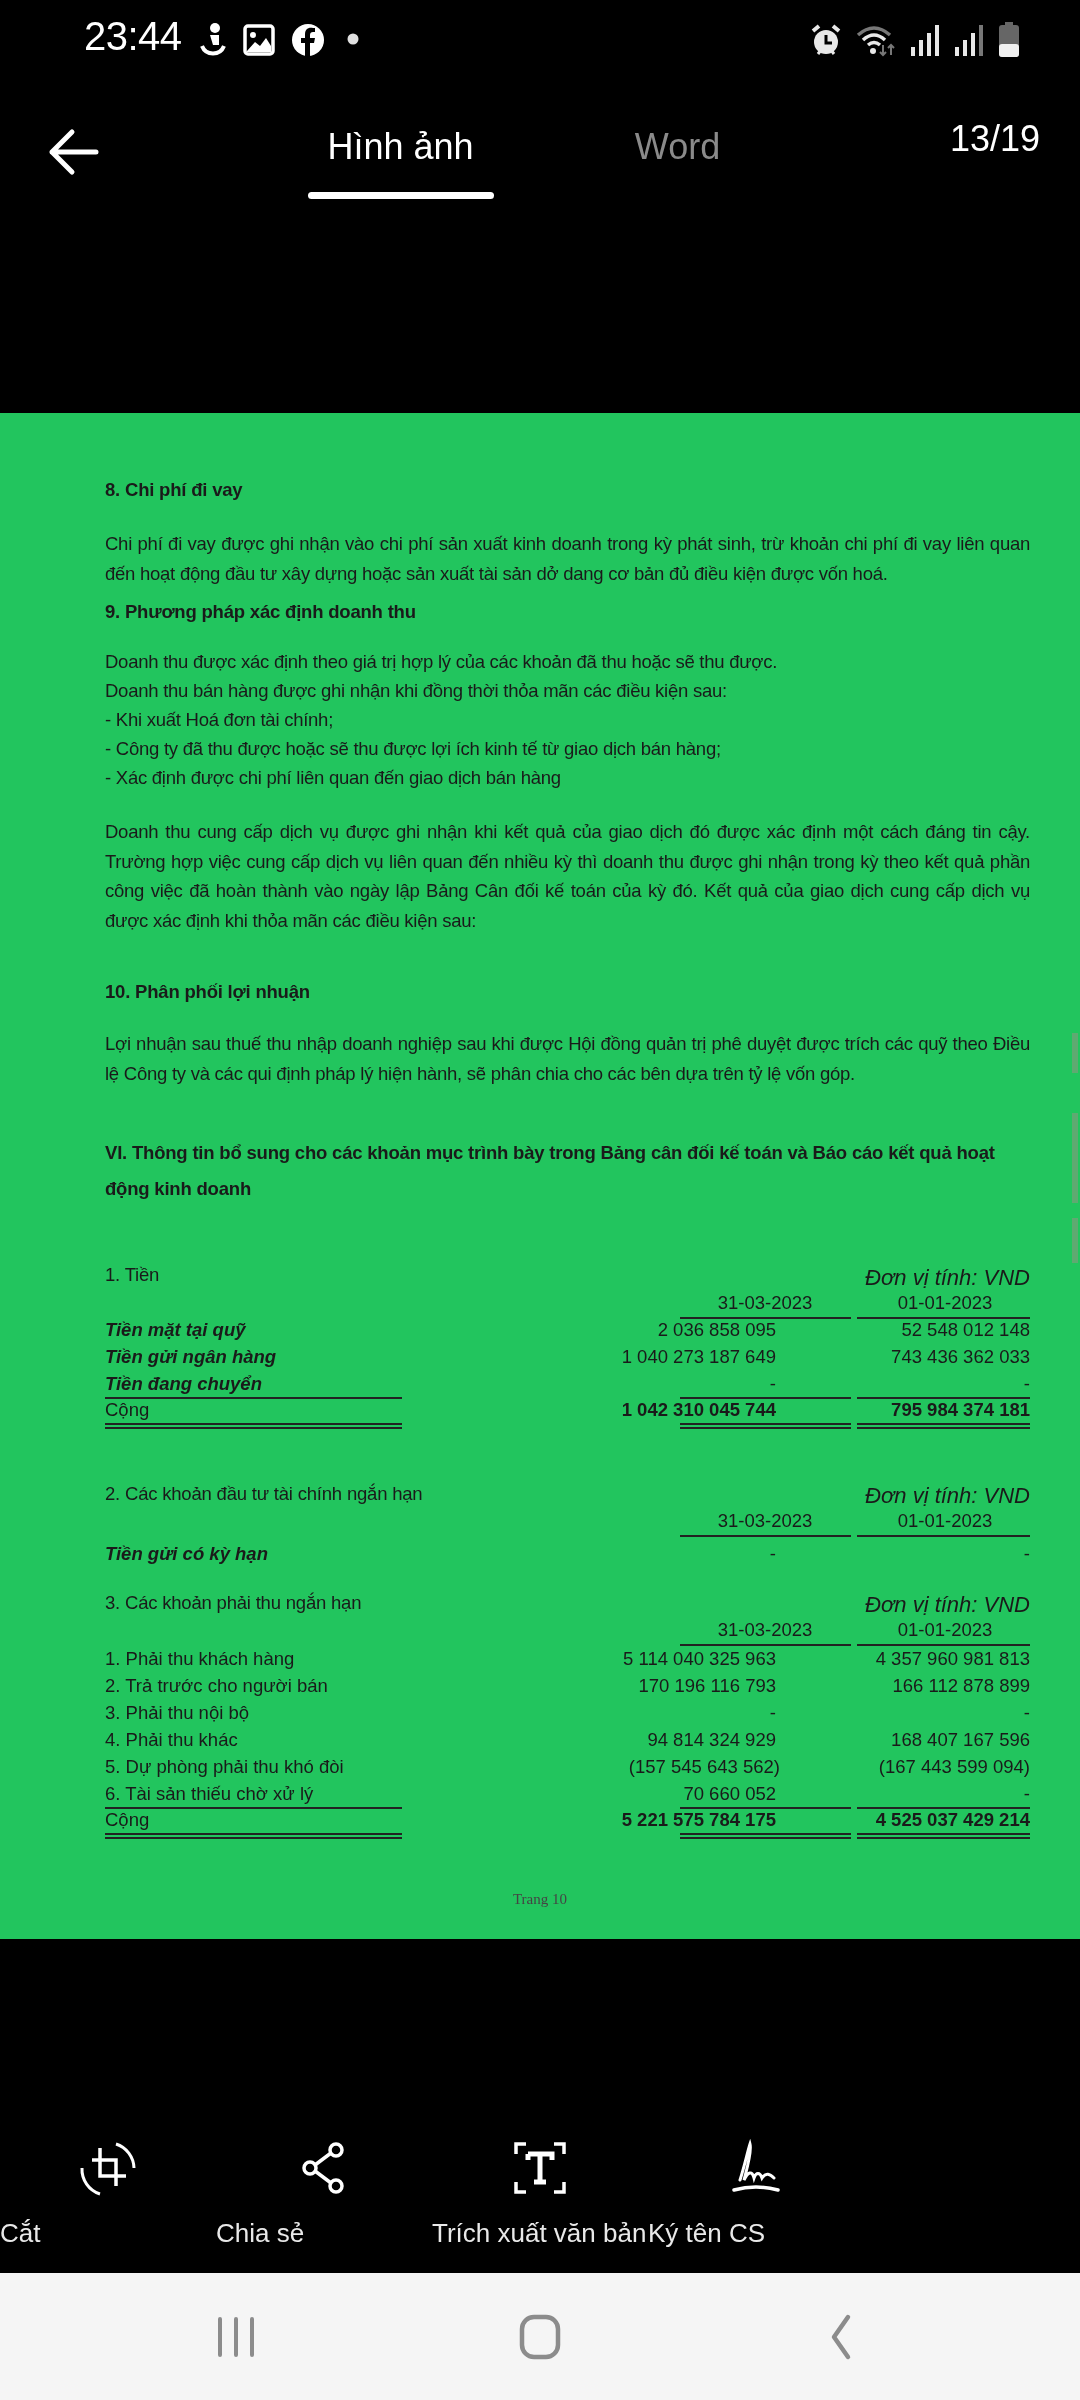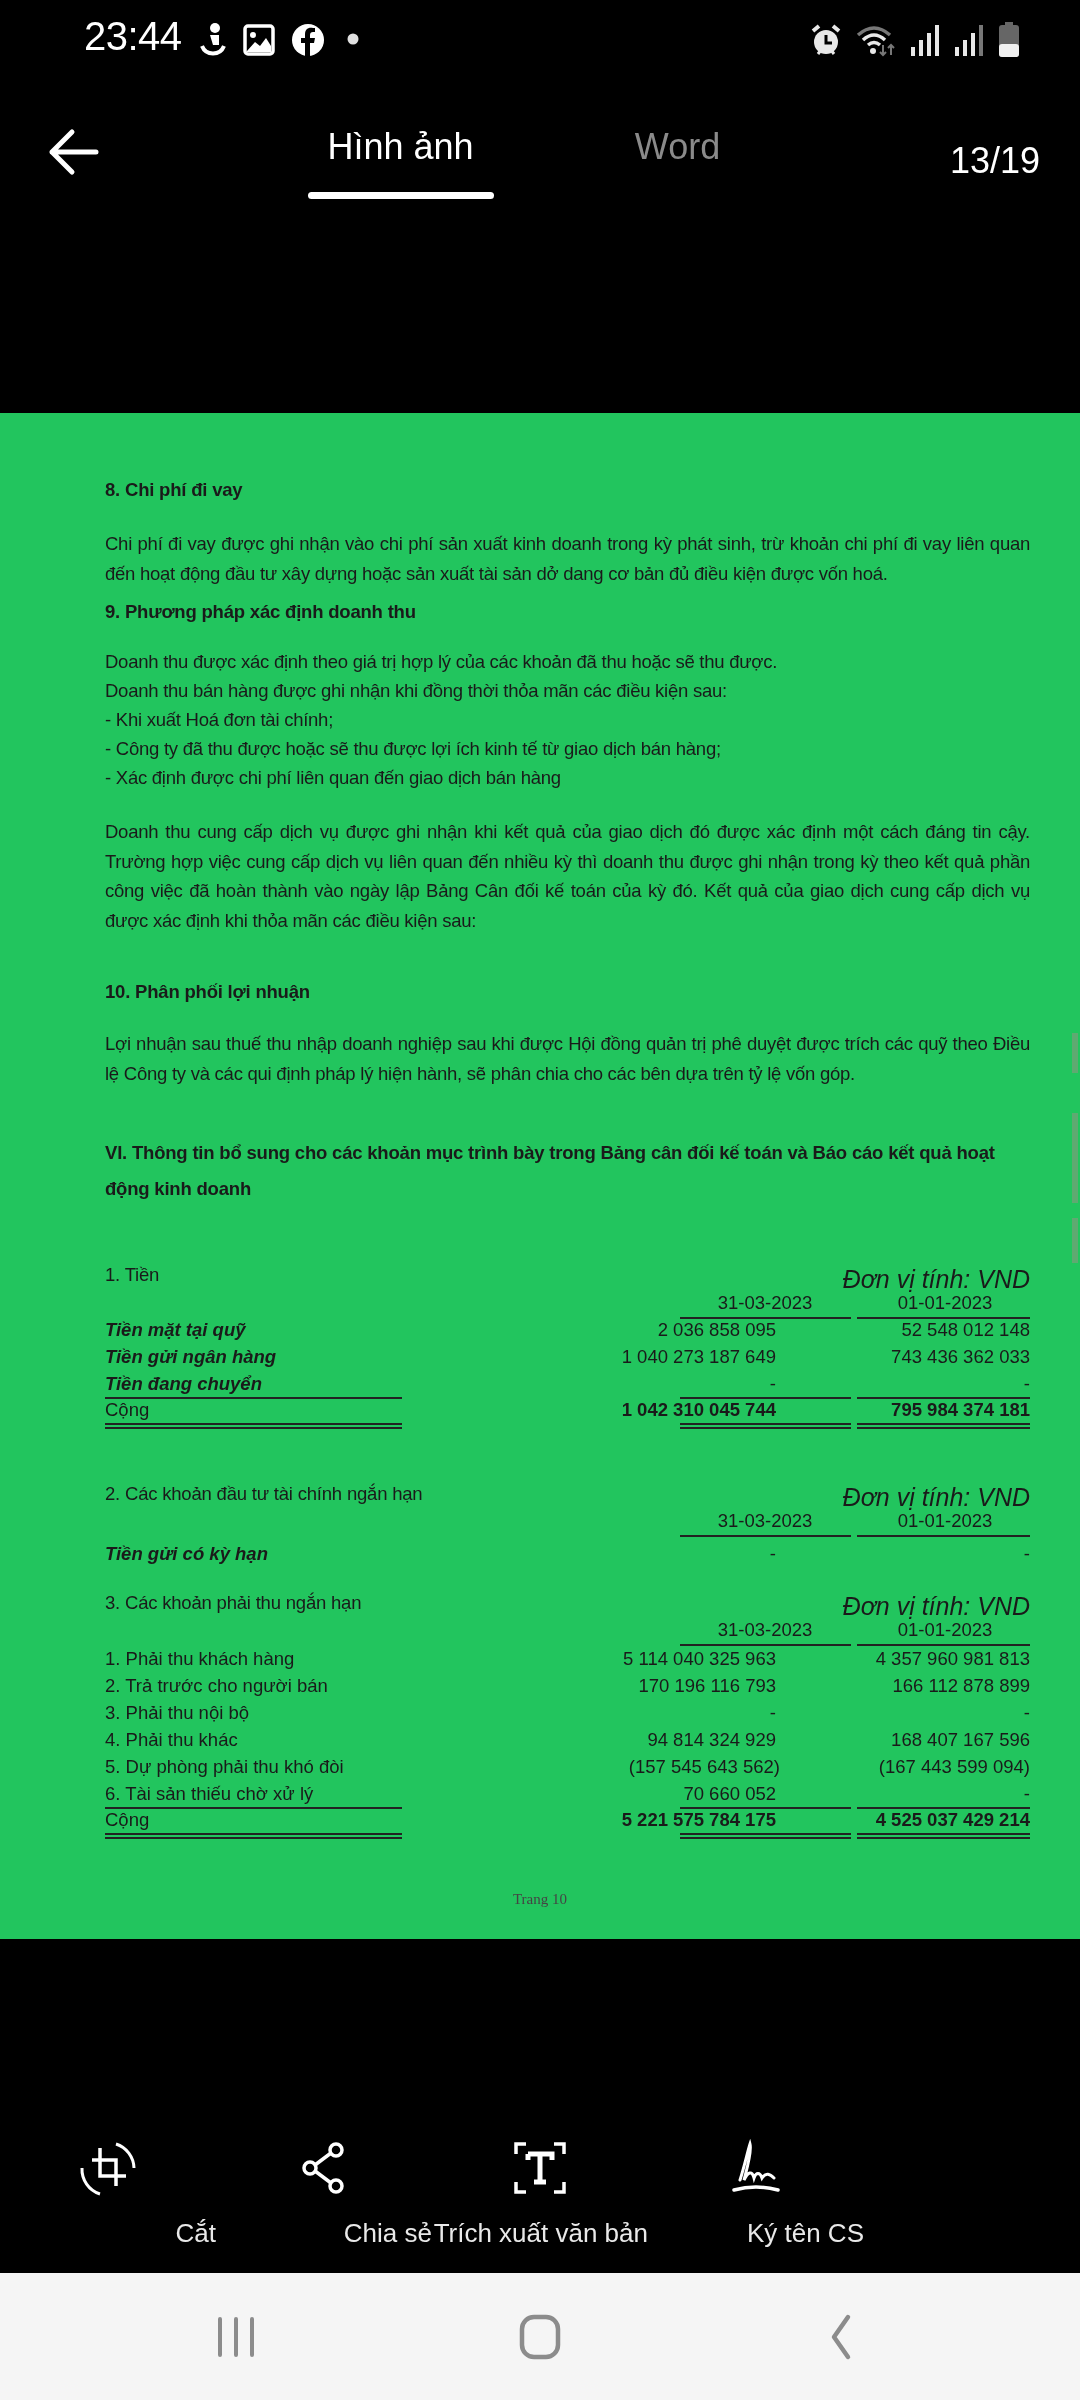--- a/index.html
+++ b/index.html
@@ -12,49 +12,49 @@
   .sb-icon { position: absolute; top: 22px; height: 36px; }
   .sb-right { position: absolute; right: 60px; top: 20px; height: 40px; display: flex; align-items: center; gap: 14px; }
 
   
   .header { position: absolute; top: 100px; left: 0; width: 1080px; height: 110px; padding-left: 40px; }
   .back-btn { position: absolute; left: 44px; top: 22px; width: 60px; height: 60px; }
   .tab { position: absolute; top: 26px; font-size: 36px; }
   .tab-images { left: 308px; width: 185px; text-align: center; color: #fff; }
   .tab-word { left: 620px; width: 115px; text-align: center; color: #8a8a8a; }
   .tab-underline { position: absolute; left: 308px; top: 92px; width: 186px; height: 7px; border-radius: 4px; background: #fff; }
-  .page-counter { position: absolute; right: 40px; top: 40px; font-size: 36px; color: #fff; }
+  .page-counter { position: absolute; right: 40px; top: 18px; font-size: 36px; color: #fff; }
 
   
   .doc-page { position: absolute; top: 413px; left: 0; width: 1080px; height: 1526px; background: #22c55e; color: #1a1a1a; font-family: "Liberation Sans", sans-serif; }
   .doc-inner { position: absolute; left: 105px; width: 925px; top: 0; }
   .abs { position: absolute; left: 0; }
   .h { font-weight: bold; font-size: 18.5px; letter-spacing: -0.2px; }
   .p { font-size: 18.5px; line-height: 29.5px; letter-spacing: -0.25px; text-align: justify; width: 925px; }
   .p-line { font-size: 18.5px; line-height: 29.5px; letter-spacing: -0.25px; }
-  .unit { position: absolute; right: 0; font-style: italic; font-size: 25px; }
+  .unit { position: absolute; right: 0; font-style: italic; font-size: 22px; }
 
   .tbl-row { position: absolute; left: 0; width: 925px; height: 27px; font-size: 18.5px; }
   .tbl-row .lbl { position: absolute; left: 0; top: 0; }
   .tbl-row .lbl.italic { font-style: italic; font-weight: bold; }
   .tbl-row .c1 { position: absolute; right: 254px; top: 0; text-align: right; width: 170px; }
   .tbl-row .c2 { position: absolute; right: 0; top: 0; text-align: right; width: 170px; }
   .tbl-row.total { font-weight: bold; }
   .tbl-row.total .lbl { font-weight: normal; }
   .col-head { position: absolute; font-weight: normal; font-size: 18.5px; text-align: center; width: 170px; }
   .rule { position: absolute; height: 2px; background: #222; }
   .dbl { position: absolute; height: 6px; border-top: 2px solid #222; border-bottom: 2px solid #222; }
   .page-footer { position: absolute; top: 1478px; left: 0; width: 1080px; text-align: center; font-family: "Liberation Serif", serif; font-size: 15px; color: #444; }
   .stamp-mark { position: absolute; right: 2px; width: 6px; background: rgba(210,120,150,0.35); }
 
   
   .toolbar { position: absolute; top: 2110px; left: 0; width: 1080px; height: 160px; display: flex; }
   .tool { position: relative; width: 216px; height: 160px; }
   .tool .ticon { position: absolute; left: 50%; top: 28px; transform: translateX(-50%); width: 60px; height: 60px; }
-  .tool .tlabel { position: absolute; left: 0; width: 100%; top: 108px; text-align: right; font-size: 26px; color: #e9e9e9; }
+  .tool .tlabel { position: absolute; left: 0; width: 100%; top: 108px; text-align: left; font-size: 26px; color: #e9e9e9; }
 
   
   .navbar { position: absolute; top: 2273px; left: 0; width: 1080px; height: 127px; background: #f5f5f5; }
   .nav-btn { position: absolute; top: 32px; width: 80px; height: 64px; }
 </style>
 </head>
 <body>
 
 <div class="status-bar">
   <span class="sb-time">23:44</span>

